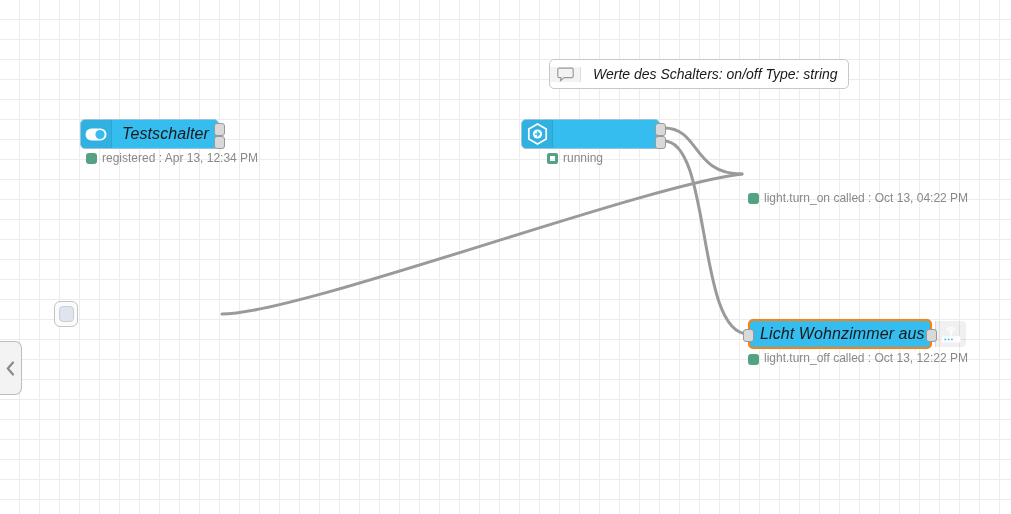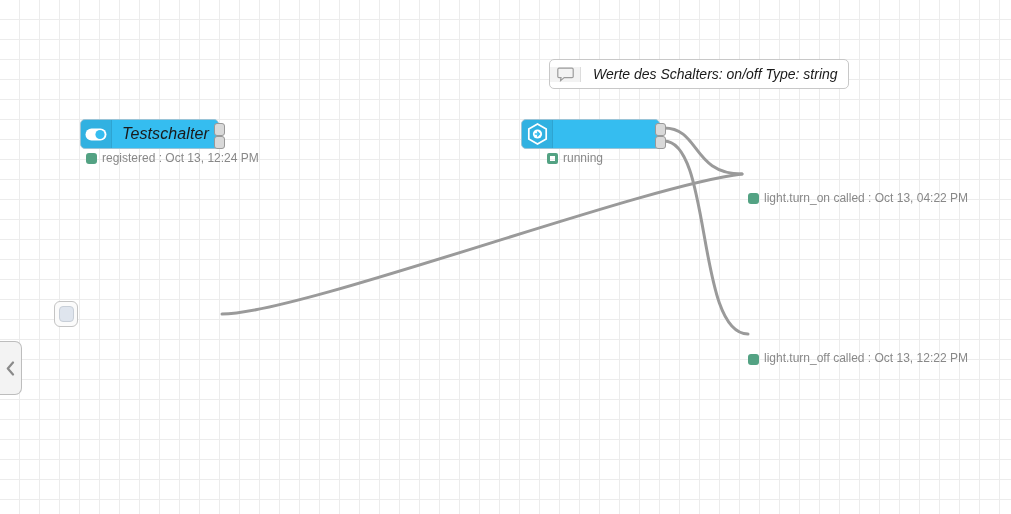--- a/index.html
+++ b/index.html
@@ -225,21 +225,21 @@
         <rect x="0.5" y="0.5" width="21" height="12" rx="6" fill="#ffffff"></rect>
         <circle cx="15" cy="6.5" r="4.6" fill="#35bdf0"></circle>
       </svg>
     </div>
     <div class="node-label">Testschalter</div>
     <div class="port out" style="top:3px;"></div>
     <div class="port out" style="top:16px;"></div>
   </div>
   <div class="status" style="left:86px; top:151px;">
     <span class="status-dot"></span>
-    <span>registered : Oct 13, 12:24 PM</span>
+    <span>registered : Apr 13, 12:34 PM</span>
   </div>
 
   <div class="node" style="left:521px; top:119px; width:139px;">
     <div class="icon-cell left">
       <svg width="21" height="22" viewBox="0 0 21 22">
         <path d="M10.5 1 L19.2 6 V16 L10.5 21 L1.8 16 V6 Z" fill="none" stroke="#ffffff" stroke-width="1.7"></path>
         <circle cx="10.5" cy="11" r="4.6" fill="#ffffff"></circle>
         <path d="M8.3 11 H12.2 M10.6 9.1 L12.5 11 L10.6 12.9" fill="none" stroke="#35bdf0" stroke-width="1.5" stroke-linecap="round" stroke-linejoin="round"></path>
       </svg>
     </div>
@@ -249,20 +249,36 @@
   <div class="status" style="left:527px; top:151px;margin-left:20px;">
     <span class="status-dot ring"></span>
     <span>running</span>
   </div>
 
   <div class="status" style="left:748px; top:191px;">
     <span class="status-dot"></span>
     <span>light.turn_on called : Oct 13, 04:22 PM</span>
   </div>
 
+  <div class="node selected" style="left:748px; top:319px; width:184px;">
+    <div class="node-label right-icon">Licht Wohnzimmer aus</div>
+    <div class="icon-cell right">
+      <svg width="24" height="20" viewBox="0 0 24 20">
+        <path d="M8.2 5.4 A5.4 5.4 0 0 1 15.8 5.4" fill="none" stroke="#ffffff" stroke-width="1.5" stroke-linecap="round"></path>
+        <path d="M10.2 7.4 A2.7 2.7 0 0 1 13.8 7.4" fill="none" stroke="#ffffff" stroke-width="1.5" stroke-linecap="round"></path>
+        <path d="M12 8.6 V12.5" stroke="#ffffff" stroke-width="1.5" stroke-linecap="round"></path>
+        <rect x="2.5" y="12.2" width="19" height="6.4" rx="1.6" fill="#ffffff"></rect>
+        <circle cx="6.3" cy="15.4" r="0.95" fill="#35bdf0"></circle>
+        <circle cx="9.6" cy="15.4" r="0.95" fill="#35bdf0"></circle>
+        <circle cx="12.9" cy="15.4" r="0.95" fill="#35bdf0"></circle>
+      </svg>
+    </div>
+    <div class="port in" style="top:8px;"></div>
+    <div class="port out" style="top:8px;"></div>
+  </div>
   <div class="status" style="left:748px; top:351px;align-items:flex-end;">
     <span class="status-dot"></span>
     <span>light.turn_off called : Oct 13, 12:22 PM</span>
   </div>
 
   <div class="inject-btn" style="left:54px; top:301px;">
     <div class="inject-btn-inner"></div>
   </div>
 
   <div class="sidebar-toggle" style="left:0px; top:341px;">

